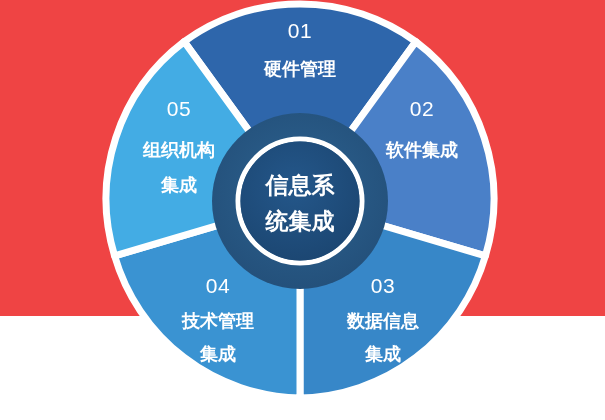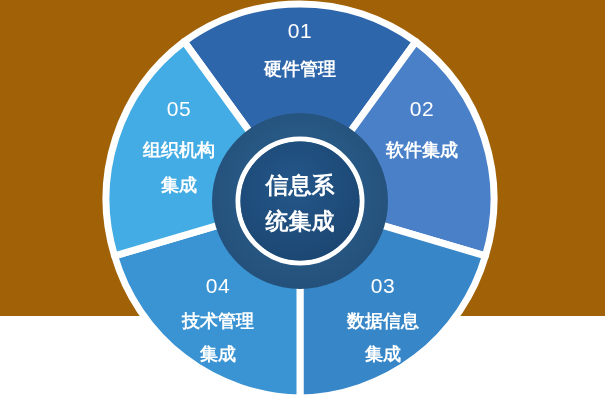--- a/index.html
+++ b/index.html
@@ -10,21 +10,21 @@
   body {
     width: 605px;
     height: 420px;
     overflow: hidden;
     font-family: "Liberation Sans", "DejaVu Sans", sans-serif;
   }
   #stage {
     position: relative;
     width: 605px;
     height: 316px;
-    background: #a16207;
+    background: #ef4444;
   }
   #wheel {
     position: absolute;
     left: 0;
     top: 0;
   }
   .seg-num {
     font-family: "Liberation Sans", "DejaVu Sans", sans-serif;
     font-size: 21px;
     font-weight: 400;

